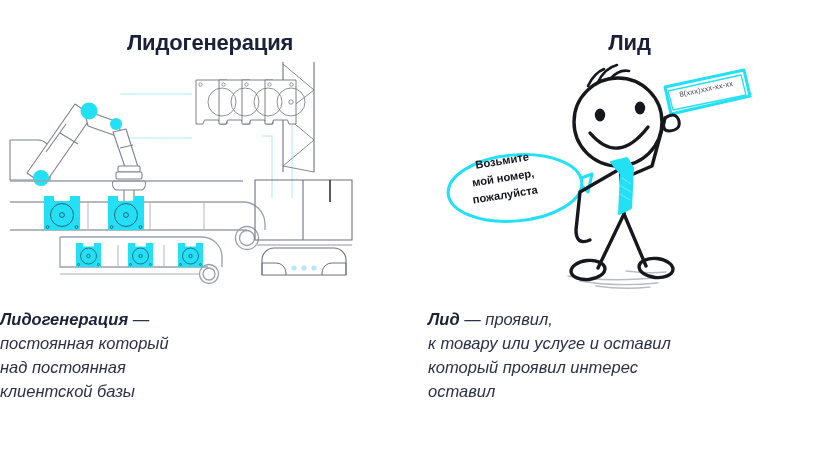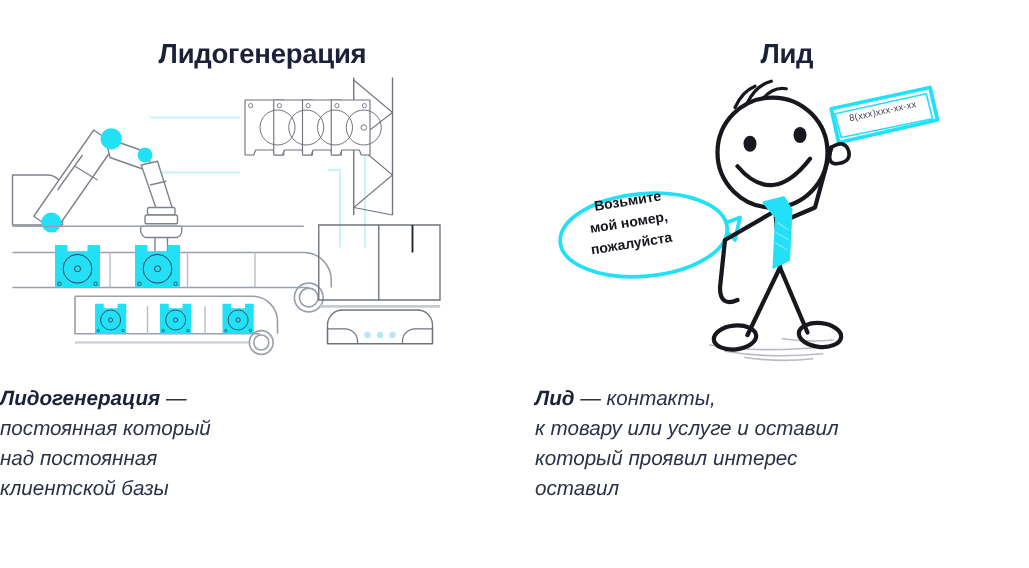--- a/index.html
+++ b/index.html
@@ -291,21 +291,21 @@
             <path d="M194 116 L203 122"></path>
             <path d="M193 124 L203 130"></path>
             <path d="M192 132 L202 138"></path>
           </g>
         </g>
       </svg>
     </div>
 
     <div class="caption">
       <span class="cap-line">
-        <b>Лид</b><span> — </span><span>контакты,</span>
+        <b>Лид</b><span> — </span><span>проявил,</span>
       </span>
       <span class="cap-line">к товару или услуге и оставил</span>
       <span class="cap-line">который проявил интерес</span>
       <span class="cap-line">оставил</span>
     </div>
   </div>
 
 </div>
 
 </body></html>

